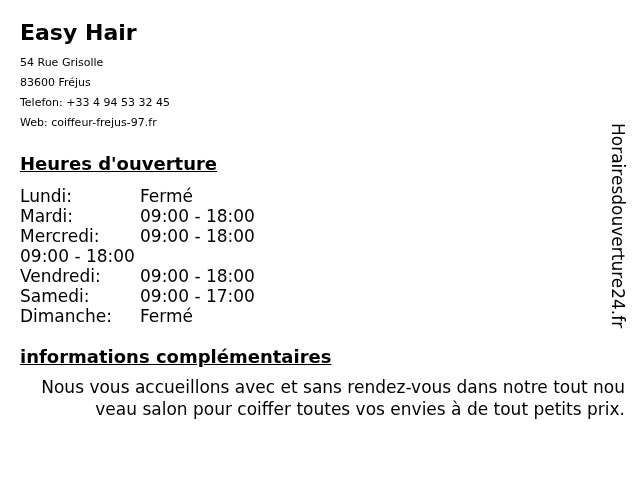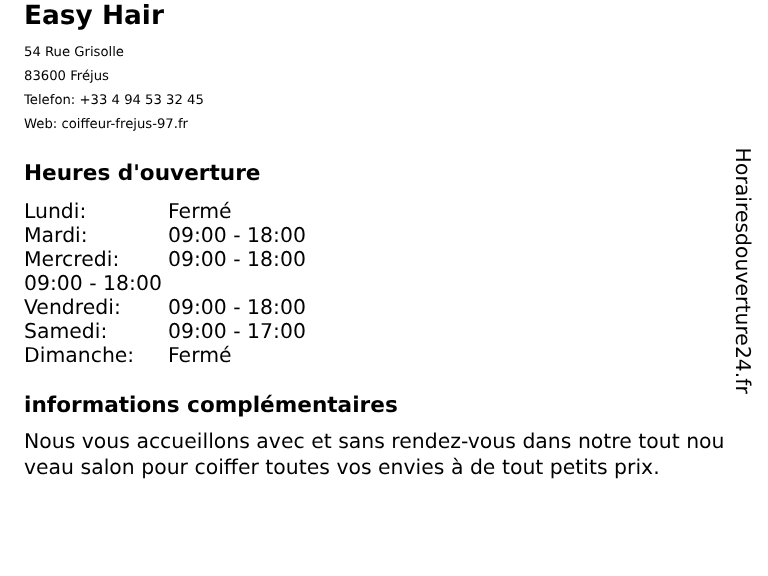--- a/index.html
+++ b/index.html
@@ -5,56 +5,58 @@
   html, body {
     margin: 0;
     padding: 0;
     background: #ffffff;
   }
   .page {
     position: relative;
     width: 640px;
     height: 480px;
     box-sizing: border-box;
-    padding: 1px 0 0 20px;
+    padding: 20px 0 0 20px;
     background: #ffffff;
     color: #000000;
     font-family: "DejaVu Sans", "Liberation Sans", sans-serif;
     overflow: hidden;
   }
   h1.business-name {
     font-size: 22px;
     line-height: 26px;
     font-weight: bold;
     margin: 0 0 7px 0;
   }
   .contact-block {
     font-size: 11px;
     line-height: 20px;
   }
   .contact-line { white-space: nowrap; }
   h2.section-title {
     font-size: 18px;
     line-height: 22px;
     font-weight: bold;
+    text-decoration: underline;
   }
   h2.hours-title   { margin: 20px 0 11px 0; }
   h2.info-title    { margin: 20px 0 8px 0; }
   .hours-table {
     font-size: 17px;
     line-height: 20px;
   }
   .hours-row { display: flex; }
   .hours-day { width: 120px; flex: 0 0 120px; }
   .hours-time { white-space: pre; }
   .info-text {
     font-size: 17px;
     line-height: 22px;
     margin: 0;
     width: 605px;
+    text-align: right;
   }
   .watermark {
     position: absolute;
     top: 123px;
     right: 12px;
     writing-mode: vertical-rl;
     text-orientation: mixed;
     font-size: 17px;
     line-height: 20px;
     color: #000000;

